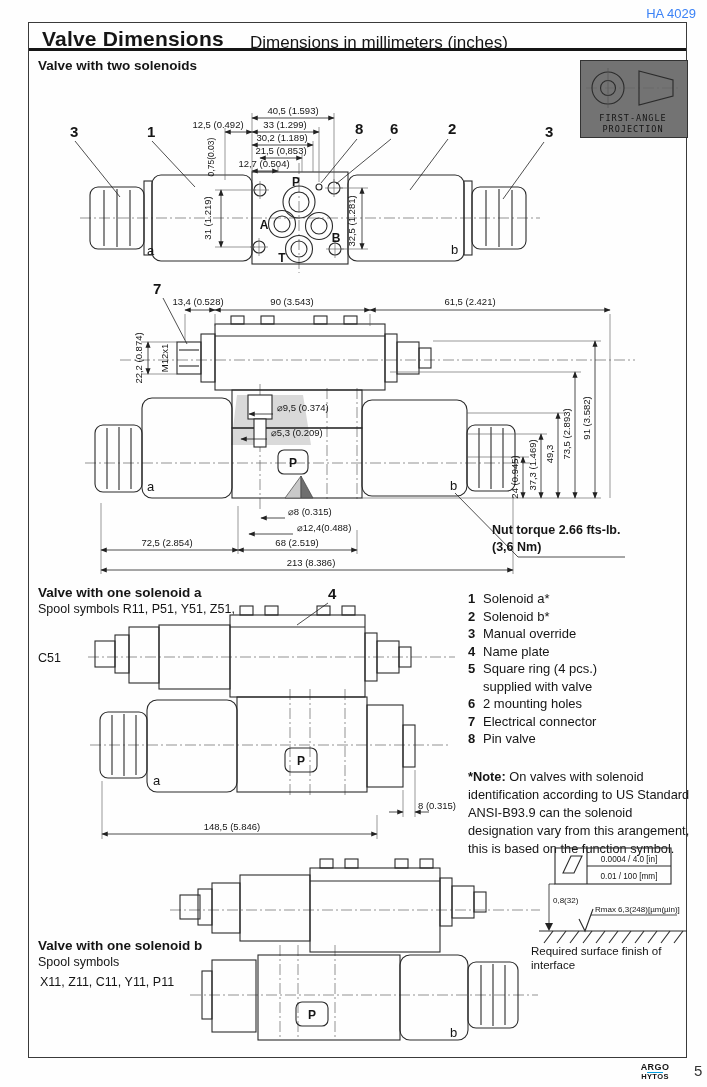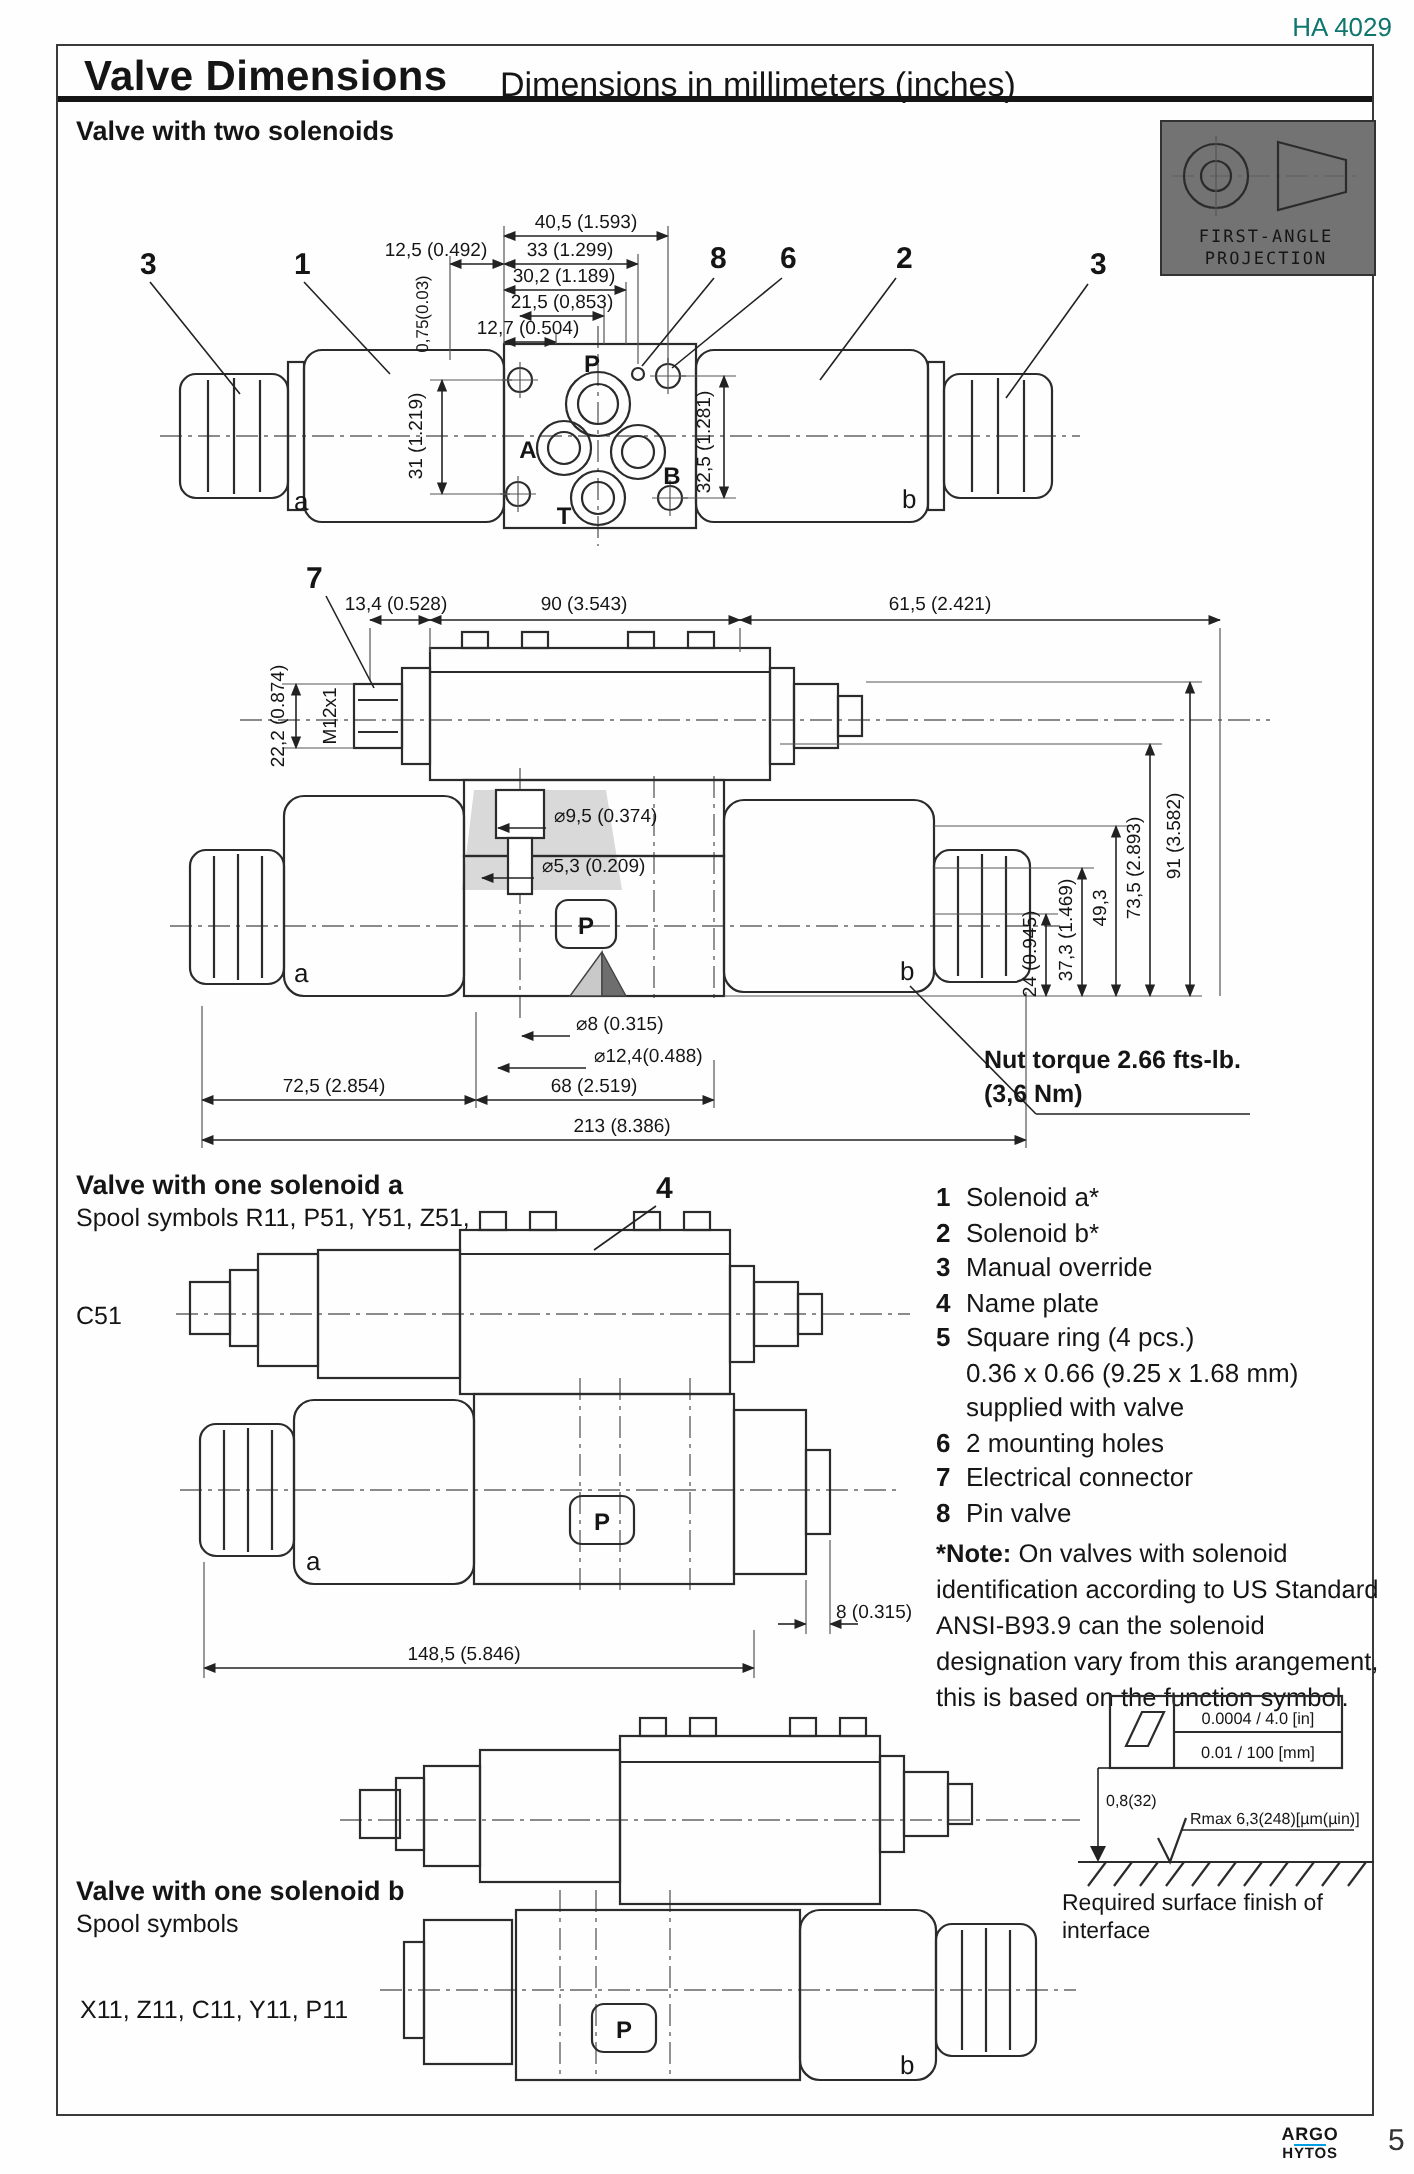--- a/index.html
+++ b/index.html
@@ -1,21 +1,21 @@
 <!DOCTYPE html>
 <html><head>
 <meta charset="utf-8">
 <style>
   * { margin:0; padding:0; box-sizing:border-box; }
   html,body { background:#ffffff; }
   body { font-family:"Liberation Sans", sans-serif; color:#151515; }
   .page { position:relative; width:707px; height:1087px; background:#fefefe; overflow:hidden; }
   .abs { position:absolute; }
 
-  .doc-code { position:absolute; top:6px; right:11px; font-size:13px; color:#0f766e; }
+  .doc-code { position:absolute; top:6px; right:11px; font-size:13px; color:#3b82f6; }
   .content-box { position:absolute; left:28px; top:22px; width:659px; height:1036px; border:1.5px solid #3a3a3a; }
   .page-title { position:absolute; left:42px; top:27px; font-size:21px; font-weight:bold; letter-spacing:.2px; }
   .subtitle { position:absolute; left:250px; top:33px; font-size:17px; }
   .title-rule { position:absolute; left:29px; top:48px; width:657px; height:3px; background:#151515; }
   .sec-head { position:absolute; font-size:13.5px; font-weight:bold; }
   .sec-sub { position:absolute; font-size:12.5px; }
 
   .proj-box { position:absolute; left:580px; top:60px; width:108px; height:78px; border:1.2px solid #333; background:#737373; }
 
   svg text { font-family:"Liberation Sans", sans-serif; fill:#151515; }
@@ -368,21 +368,20 @@
         <span>Manual override</span>
       </div>
     <div class="li">
         <span class="ln-num">4</span>
         <span>Name plate</span>
       </div>
     <div class="li">
         <span class="ln-num">5</span>
         <span>Square ring (4 pcs.)</span>
       </div>
-    <div class="li-cont">0.36 x 0.66 (9.25 x 1.68 mm)</div>
     <div class="li-cont">supplied with valve</div>
     <div class="li">
         <span class="ln-num">6</span>
         <span>2 mounting holes</span>
       </div>
     <div class="li">
         <span class="ln-num">7</span>
         <span>Electrical connector</span>
       </div>
     <div class="li">
@@ -427,21 +426,21 @@
       <line x1="132" y1="88" x2="123" y2="100"></line>
         <line x1="145" y1="88" x2="136" y2="100"></line>
       <line x1="158" y1="88" x2="149" y2="100"></line>
     </g>
     <text x="6" y="112" font-size="11.5">Required surface finish of</text>
     <text x="6" y="126" font-size="11.5">interface</text>
   </svg>
 
   <div class="sec-head" style="left:38px; top:938px;">Valve with one solenoid b</div>
   <div class="sec-sub" style="left:38px; top:955px;">Spool symbols</div>
-  <div class="sec-sub" style="left:40px; top:998px;">X11, Z11, C11, Y11, P11</div>
+  <div class="sec-sub" style="left:40px; top:975px;">X11, Z11, C11, Y11, P11</div>
 
   <svg class="abs" style="left:150px; top:855px;" width="420" height="200" viewBox="0 0 420 200">
     <g class="cl">
       <line x1="20" y1="55" x2="390" y2="55"></line>
       <line x1="40" y1="140" x2="388" y2="140"></line>
       <line x1="130" y1="90" x2="130" y2="184"></line>
       <line x1="148" y1="90" x2="148" y2="184"></line>
       <line x1="185" y1="90" x2="185" y2="184"></line>
     </g>
     <g class="ln">

